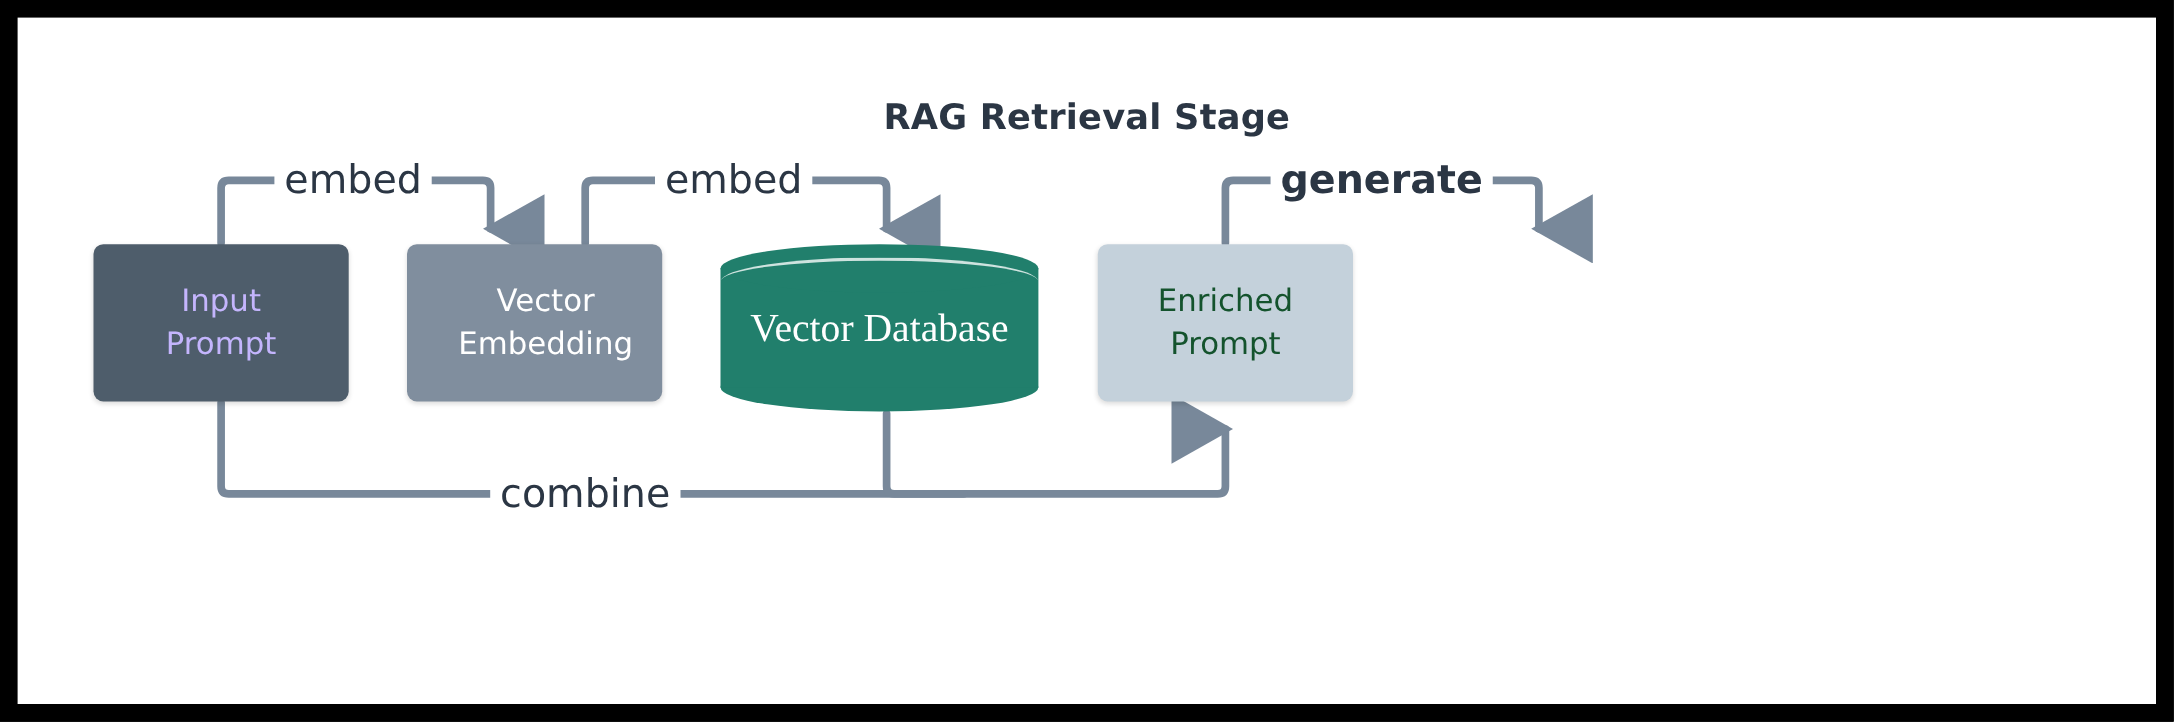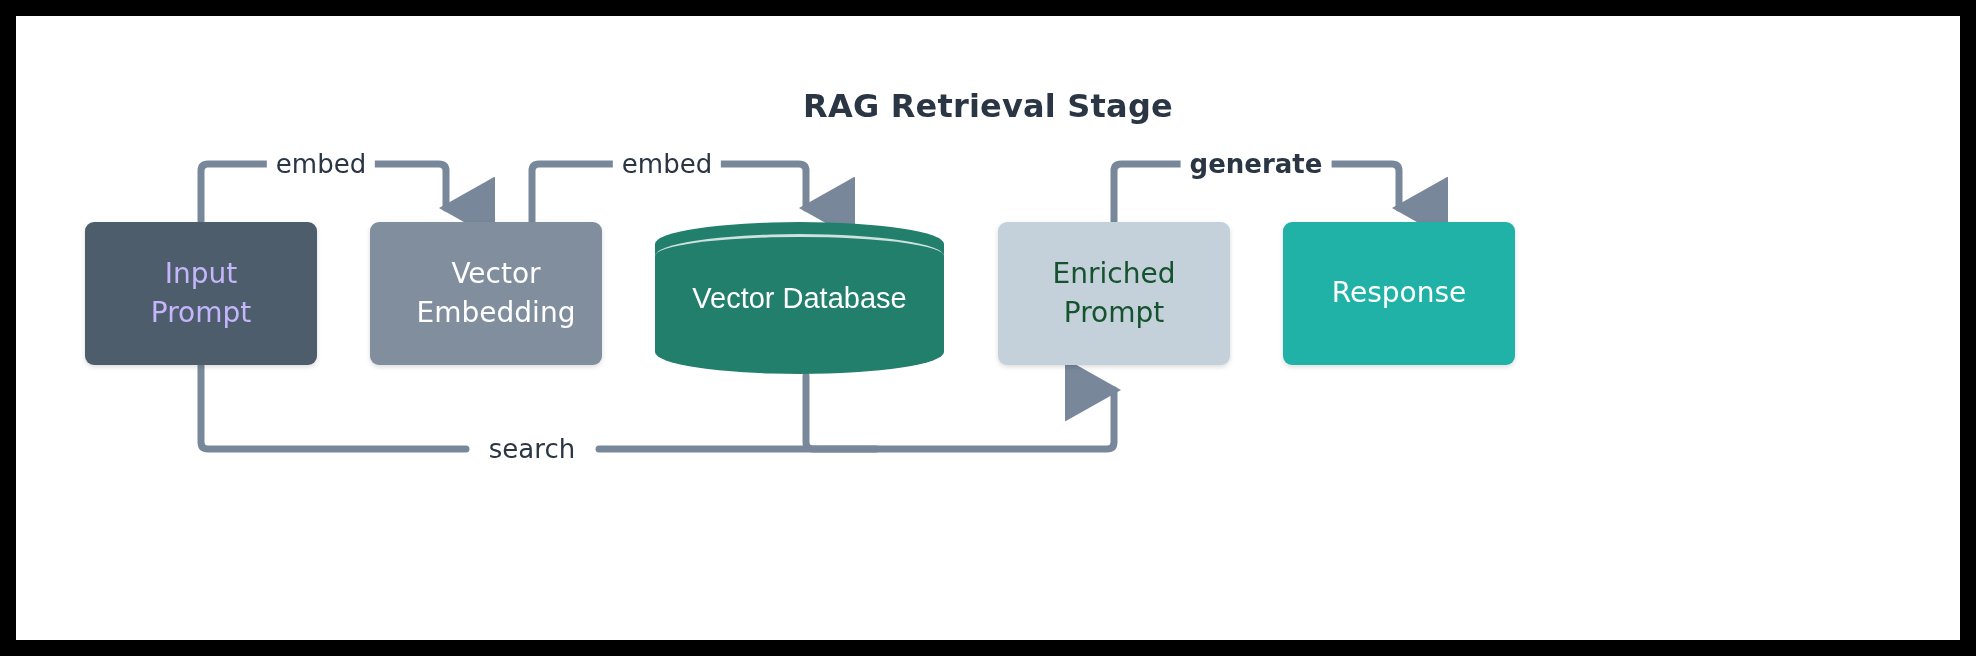--- a/index.html
+++ b/index.html
@@ -102,29 +102,29 @@
     border-left: 0; border-right: 0; border-bottom: 0;
   }
   .cyl .cyl-text {
     position: absolute;
     left: 0; top: 0;
     width: 100%; height: 100%;
     display: flex;
     align-items: center;
     justify-content: center;
     color: #ffffff;
-    font-size: 29px;
-    font-family: Liberation Sans, sans-serif;
+    font-size: 36px;
+    font-family: Liberation Serif, serif;
   }
   .edge-label {
     position: absolute;
     transform: translate(-50%, -50%);
     background: #ffffff;
     padding: 0 9px;
-    font-size: 26px;
+    font-size: 36px;
     color: #2b3644;
     font-family: "DejaVu Sans", sans-serif;
     white-space: nowrap;
   }
 </style>
 </head>
 <body>
 
 <div id="frame">
   <div id="canvas">
@@ -175,23 +175,20 @@
       <div class="cyl-top" style="background:#217f6c;"></div>
       <div class="cyl-rim"></div>
       <div class="cyl-text">Vector Database</div>
     </div>
 
     <div class="node" style="left:982px; top:206px; width:232px; height:143px; background:#c4d1db; color:#14532d;">
       <span class="label">Enriched
 Prompt</span>
     </div>
 
-    <div class="node" style="left:1267px; top:206px; width:232px; height:143px; background:#20b2a6; color:#ffffff;">
-      <span class="label">Response</span>
-    </div>
 
     <div class="edge-label" style="left:305px; top:148px;">embed</div>
     <div class="edge-label" style="left:651px; top:148px;">embed</div>
     <div class="edge-label" style="left:1240px; top:148px;font-weight:bold;">generate</div>
-    <div class="edge-label" style="left:516px; top:433px;">search</div>
+    <div class="edge-label" style="left:516px; top:433px;">combine</div>
 
   </div>
 </div>
 
 </body></html>

